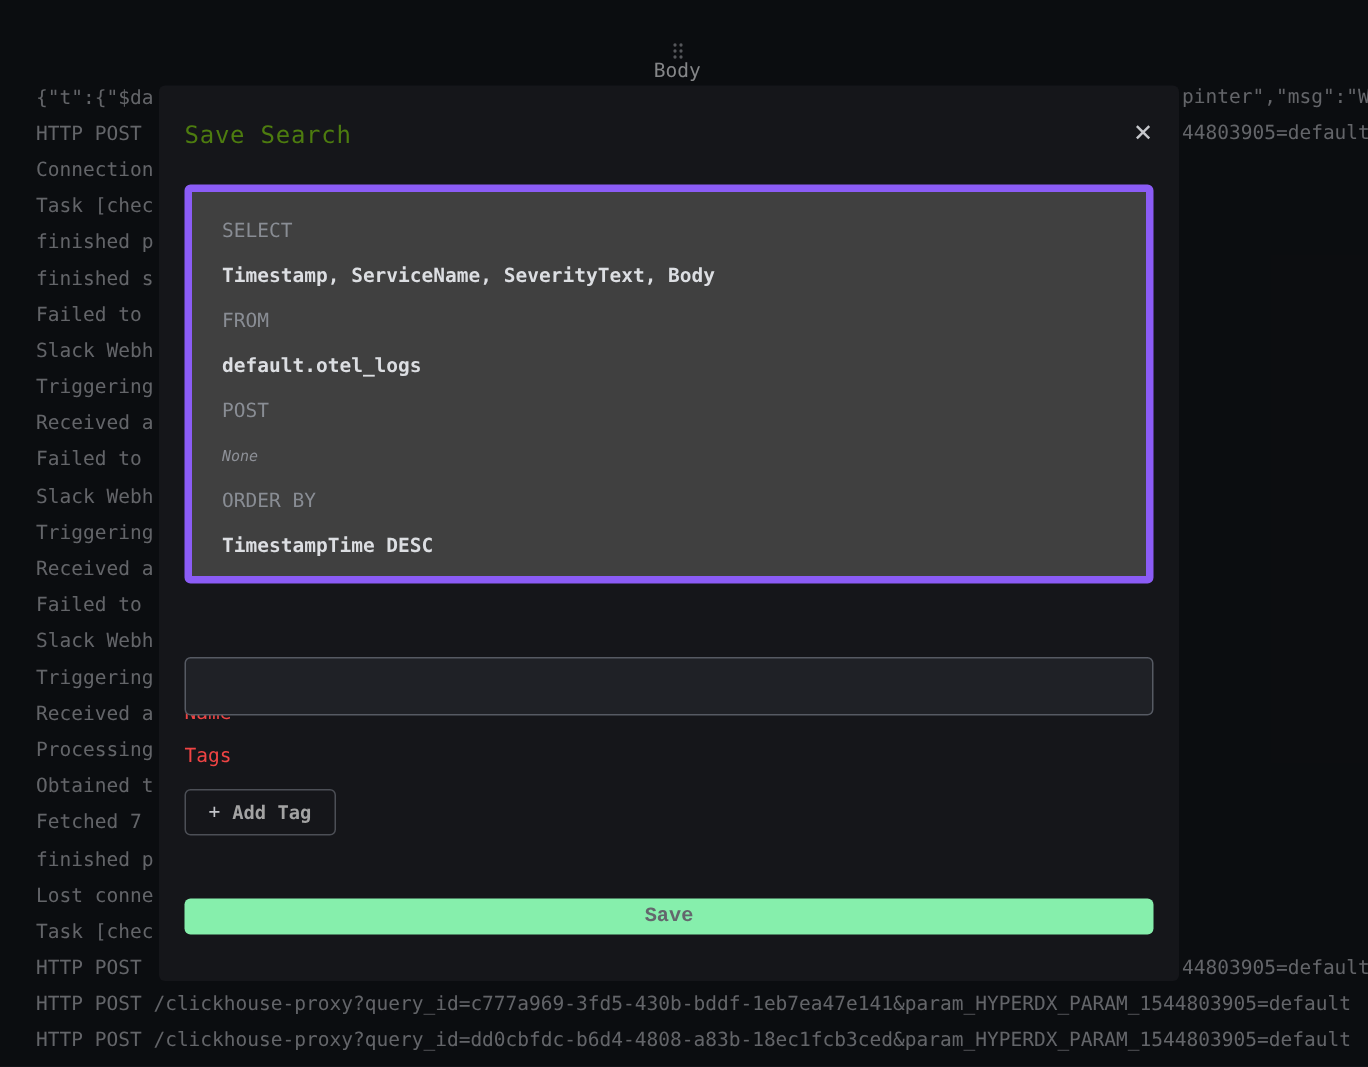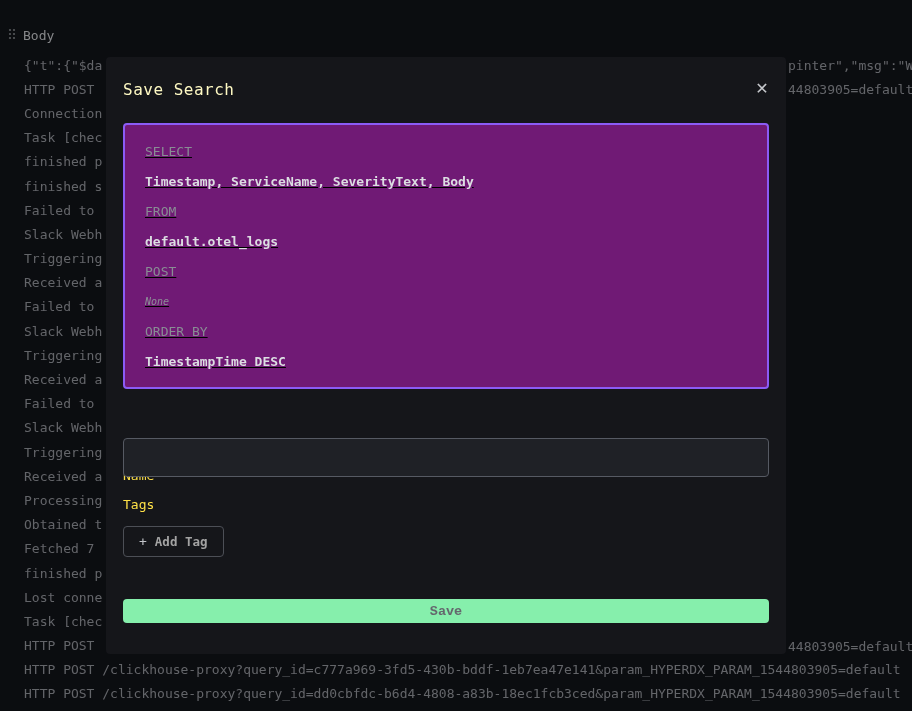--- a/index.html
+++ b/index.html
@@ -8,21 +8,21 @@
     position: relative;
     width: 912px; height: 711px;
     background: #13151a;
     overflow: hidden;
     font-family: "DejaVu Sans Mono", "Liberation Mono", monospace;
   }
 
   
   .col-header {
     position: absolute; top: 28px; left: 0; right: 16px; height: 24px;
-    display: flex; 
+    display: flex; align-items: center; flex-direction: column;
   }
   .grip-icon { margin-left: 8px; display: inline-flex; }
   .col-header-label {
     margin-left: 7px;
     color: #d6d8dc; font-size: 13px; font-weight: 500;
   }
   .log-rows { position: absolute; top: 53px; left: 0; right: 0; }
   .log-row {
     position: relative; height: 24.2px;
     display: flex; align-items: center;
@@ -45,47 +45,46 @@
   .modal {
     position: absolute; left: 106px; top: 57px;
     width: 680px; height: 597px;
     background: #15161a;
     border-radius: 4px;
     z-index: 10;
   }
   .modal-title {
     position: absolute; left: 17px; top: 80px;
     top: 23px;
-    color: #fef9c3; font-size: 16px; font-weight: 500;
+    color: #4d7c0f; font-size: 16px; font-weight: 500;
     letter-spacing: 0.5px;
   }
   .close-btn {
     position: absolute; top: 18px; right: 10px;
     width: 28px; height: 28px;
     background: transparent; border: none; cursor: pointer;
     color: #c6c8cc; font-size: 16px; line-height: 28px;
     font-family: "DejaVu Sans", sans-serif;
   }
   .query-box {
     position: absolute; left: 17px; top: 66px;
     width: 646px; height: 266px;
-    background: #701a75;
-    border: 2px solid #8b5cf6;
+    background: #404040;
+    border: 5px solid #8b5cf6;
     border-radius: 4px;
     padding: 11px 20px;
-    text-decoration: underline;
   }
   .q-line { height: 30px; display: flex; align-items: center; }
   .q-label { color: #898d94; font-size: 13px; }
   .q-value { color: #dcdee2; font-size: 13px; font-weight: 700; }
   .q-none  { color: #8d9097; font-size: 10px; font-style: italic; font-weight: 400; }
 
   .field-label {
     position: absolute; left: 17px;
-    color: #fde047; font-size: 13px;
+    color: #ef4444; font-size: 13px;
   }
   .name-label { top: 411px; }
   .name-input {
     position: absolute; left: 17px; top: 381px;
     width: 646px; height: 39px;
     background: #1f2126;
     border: 1px solid #565a63;
     border-radius: 4px;
     color: #e4e6ea; font-size: 13px;
     font-family: "DejaVu Sans Mono", "Liberation Mono", monospace;

